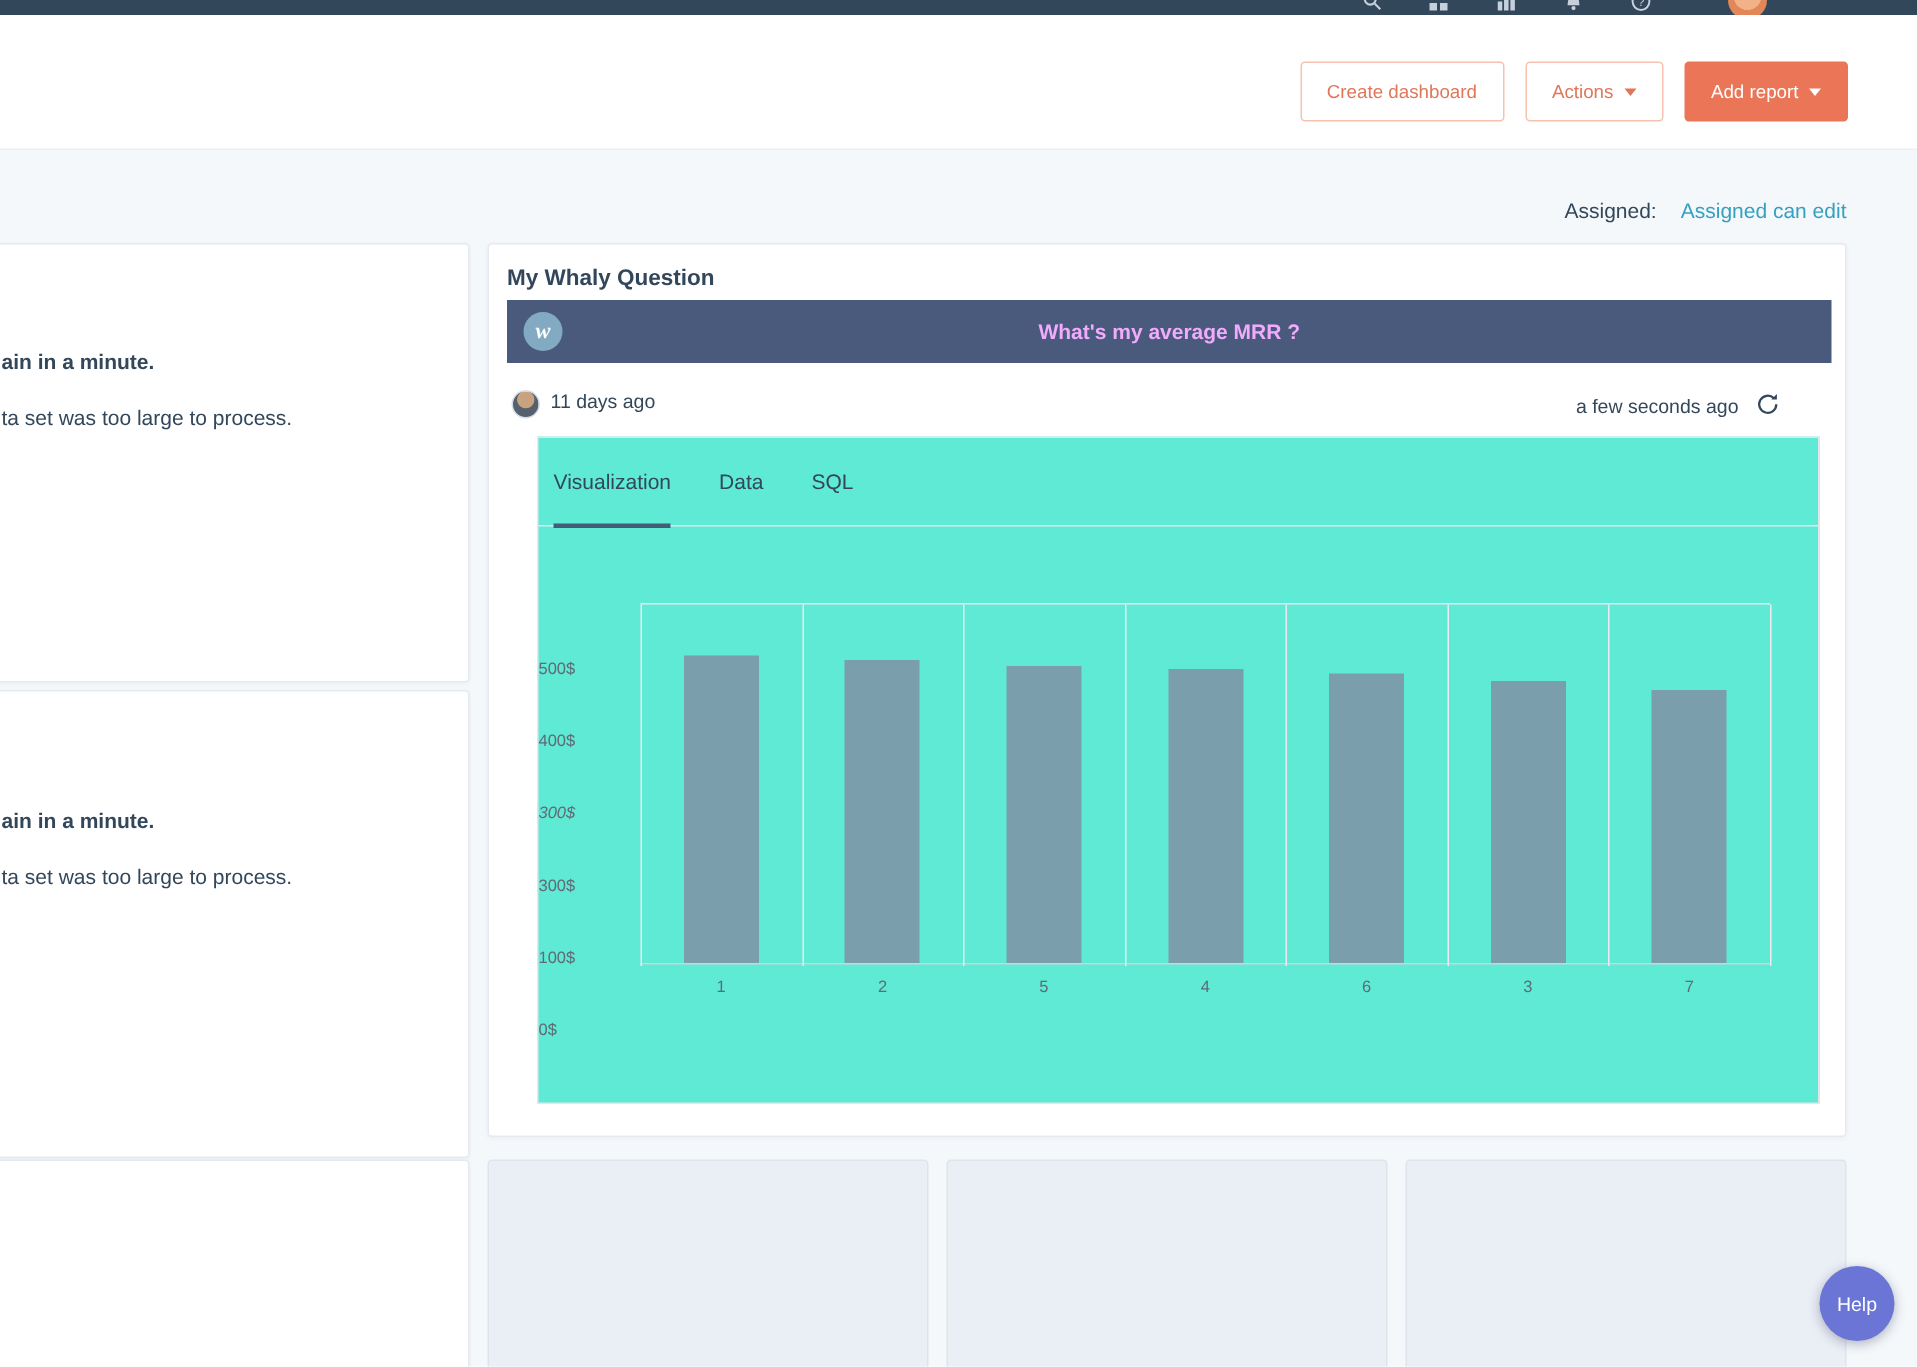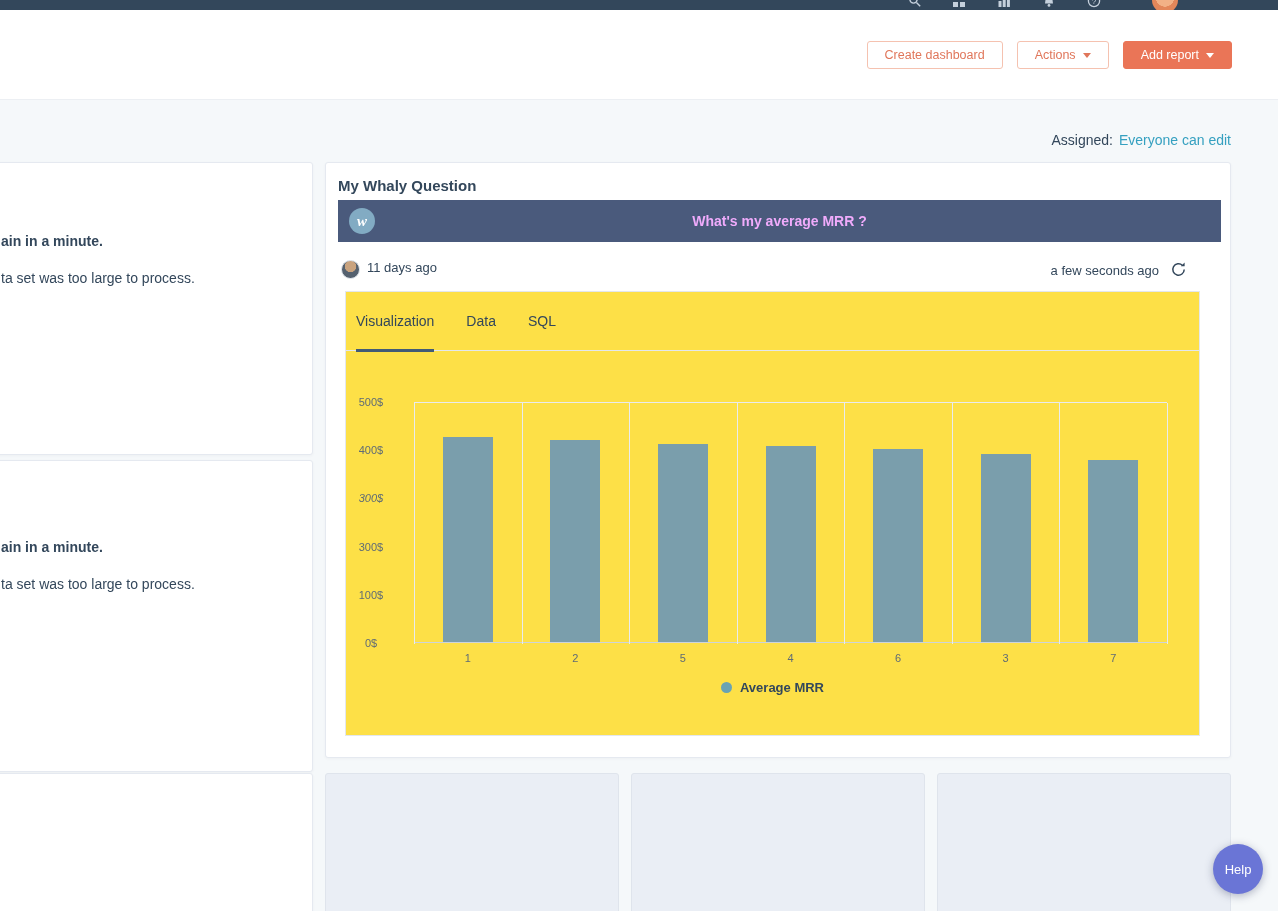--- a/index.html
+++ b/index.html
@@ -9,28 +9,28 @@
 
   
   .topbar { position:absolute; top:0; left:0; right:0; height:10px; background:#33475b; overflow:hidden; z-index:30; }
   .topbar .nav-icon { position:absolute; top:-6px; width:14px; height:14px; cursor:pointer; }
   .topbar .nav-avatar { position:absolute; top:-13px; left:1152px; width:26px; height:26px; border-radius:50%;
       background:radial-gradient(circle at 50% 40%, #f2b186 0 45%, #e3875a 46%); cursor:pointer; }
 
   
   .toolbar { position:absolute; top:10px; left:0; right:0; height:90px; background:#ffffff; border-bottom:1px solid #eceff3; z-index:20; }
   .toolbar-buttons { position:absolute; top:31px; right:46px; display:flex; gap:14px; }
-  .btn { height:28px; padding:0 17px; border-radius:3px; font-size:12.5px; font-weight:500; display:flex; align-items:center; gap:7px; cursor:pointer; white-space:nowrap; }
+  .btn { height:40px; padding:0 17px; border-radius:3px; font-size:12.5px; font-weight:500; display:flex; align-items:center; gap:7px; cursor:pointer; white-space:nowrap; }
   .btn-outline { background:#ffffff; border:1px solid #f5c2b0; color:#e0765a; }
   .btn-primary { background:#ea7557; border:1px solid #ea7557; color:#ffffff; }
   .caret { width:0; height:0; border-left:4px solid transparent; border-right:4px solid transparent; border-top:5px solid currentColor; display:inline-block; }
 
   
   .content { position:absolute; top:100px; left:0; right:0; bottom:0; background:#f5f8fa; }
-  .assigned-row { position:absolute; top:32px; right:47px; font-size:14px; color:#33475b; display:flex; gap:6px; align-items:center; }
+  .assigned-row { position:absolute; top:32px; right:47px; font-size:14px; color:#33475b; display:flex; gap:16px; align-items:center; }
   .assigned-link { color:#35a0c0; font-weight:500; cursor:pointer; }
 
   .card { background:#ffffff; border:1px solid #e5e9f0; border-radius:3px; box-shadow:0 1px 3px rgba(45,62,80,0.04); }
 
   
   .left-card { position:absolute; left:-200px; width:513px; }
   .left-card .frag-bold { position:absolute; left:200px; font-size:14px; font-weight:700; color:#33475b; }
   .left-card .frag-text { position:absolute; left:200px; font-size:14px; color:#33475b; }
   #left-card-1 { top:62px; height:293px; }
   #left-card-1 .frag-bold { top:70px; }
@@ -47,32 +47,32 @@
       color:#ffffff; font-size:15px; font-weight:700; font-style:italic; font-family:"Liberation Serif", serif;
       display:flex; align-items:center; justify-content:center; }
   .q-question { color:#f0abfc; font-size:14px; font-weight:600; }
   .q-meta-left { position:absolute; left:15px; top:97px; display:flex; gap:7px; }
   .author-avatar { width:19px; height:19px; border-radius:50%; background:radial-gradient(circle at 50% 32%, #c9a37f 0 38%, #55616f 42%); border:1px solid #d7dde4; }
   .q-meta-time { font-size:13px; color:#33475b; }
   .q-refresh-time { position:absolute; top:100px; right:71px; font-size:13px; color:#33475b; }
   .q-refresh-btn { position:absolute; top:98px; right:43px; width:17px; height:17px; cursor:pointer; }
 
   
-  .viz-panel { position:absolute; left:19px; top:128px; width:855px; height:445px; background:#fde047; border:1px solid #e3e7ed; }
+  .viz-panel { position:absolute; left:32px; top:128px; width:855px; height:445px; background:#5eead4; border:1px solid #e3e7ed; }
   .tabs { position:absolute; left:0; top:0; right:0; height:59px; border-bottom:1px solid #e3e7ed; display:flex; align-items:center; padding-left:10px; }
   .tab { position:relative; height:59px; display:flex; align-items:center; margin-right:32px; font-size:14px; color:#33475b; cursor:pointer; }
   .tab.active { font-weight:500; }
   .tab.active::after { content:""; position:absolute; left:0; right:0; bottom:-1px; height:3px; background:#425b76; }
 
   .plot { position:absolute; left:68px; top:110px; width:753px; height:241px; border-top:1px solid #e9ebee; border-bottom:1px solid #ced4da; }
   .vsep { position:absolute; top:0; width:1px; height:241px; background:#e9ebee; }
   .bar { position:absolute; bottom:0; width:50px; }
   .xlabel { position:absolute; top:249px; font-size:11px; color:#5f6b76; text-align:center; }
   .yticks { position:absolute; left:0; top:110px; width:59px; height:241px; }
-  .ylabel { position:absolute; right:9px; left:0; text-align:center; font-size:11px; color:#5f6b76; }
+  .ylabel { position:absolute; right:9px; left:0; text-align:left; font-size:11px; color:#5f6b76;margin-top:44px; }
   .legend { position:absolute; left:0; right:0; top:388px; display:flex; align-items:center; justify-content:center; gap:8px; cursor:pointer; }
   .legend-dot { width:11px; height:11px; border-radius:50%; }
   .legend-label { font-size:13px; font-weight:700; color:#33475b; }
 
   
   .skeleton { position:absolute; top:673px; width:294px; height:320px; background:#eaeef5; border:1px solid #dfe4ec; border-radius:3px; }
   #skeleton-1 { left:325px; } #skeleton-2 { left:631px; } #skeleton-3 { left:937px; }
   .bottom-left-card { position:absolute; left:-200px; top:673px; width:513px; height:320px; }
 
   
@@ -125,21 +125,21 @@
         <span>Add report</span>
         <span class="caret"></span>
       </div>
     </div>
   </div>
 
   <div class="content">
 
     <div class="assigned-row">
       <span>Assigned:</span>
-      <span class="assigned-link">Everyone can edit</span>
+      <span class="assigned-link">Assigned can edit</span>
     </div>
 
     <div class="card left-card" id="left-card-1">
       <div class="frag-bold">ain in a minute.</div>
       <div class="frag-text">ta set was too large to process.</div>
     </div>
     <div class="card left-card" id="left-card-2">
       <div class="frag-bold">ain in a minute.</div>
       <div class="frag-text">ta set was too large to process.</div>
     </div>
@@ -201,24 +201,20 @@
             <div class="bar" style="left: 351.5px; height: 196.174px; background: rgb(122, 158, 172);"></div>
             <div class="xlabel" style="left: 322.714px; width: 107.571px;">4</div>
             <div class="bar" style="left: 459.071px; height: 192.8px; background: rgb(122, 158, 172);"></div>
             <div class="xlabel" style="left: 430.286px; width: 107.571px;">6</div>
             <div class="bar" style="left: 566.643px; height: 187.98px; background: rgb(122, 158, 172);"></div>
             <div class="xlabel" style="left: 537.857px; width: 107.571px;">3</div>
             <div class="bar" style="left: 674.214px; height: 182.196px; background: rgb(122, 158, 172);"></div>
             <div class="xlabel" style="left: 645.429px; width: 107.571px;">7</div>
           </div>
 
-        <div class="legend">
-          <span class="legend-dot" style="background: rgb(105, 163, 180);"></span>
-          <span class="legend-label">Average MRR</span>
-        </div>
       </div>
     </div>
 
     <div class="card bottom-left-card"></div>
     <div class="skeleton" id="skeleton-1"></div>
     <div class="skeleton" id="skeleton-2"></div>
     <div class="skeleton" id="skeleton-3"></div>
 
   </div>
 

